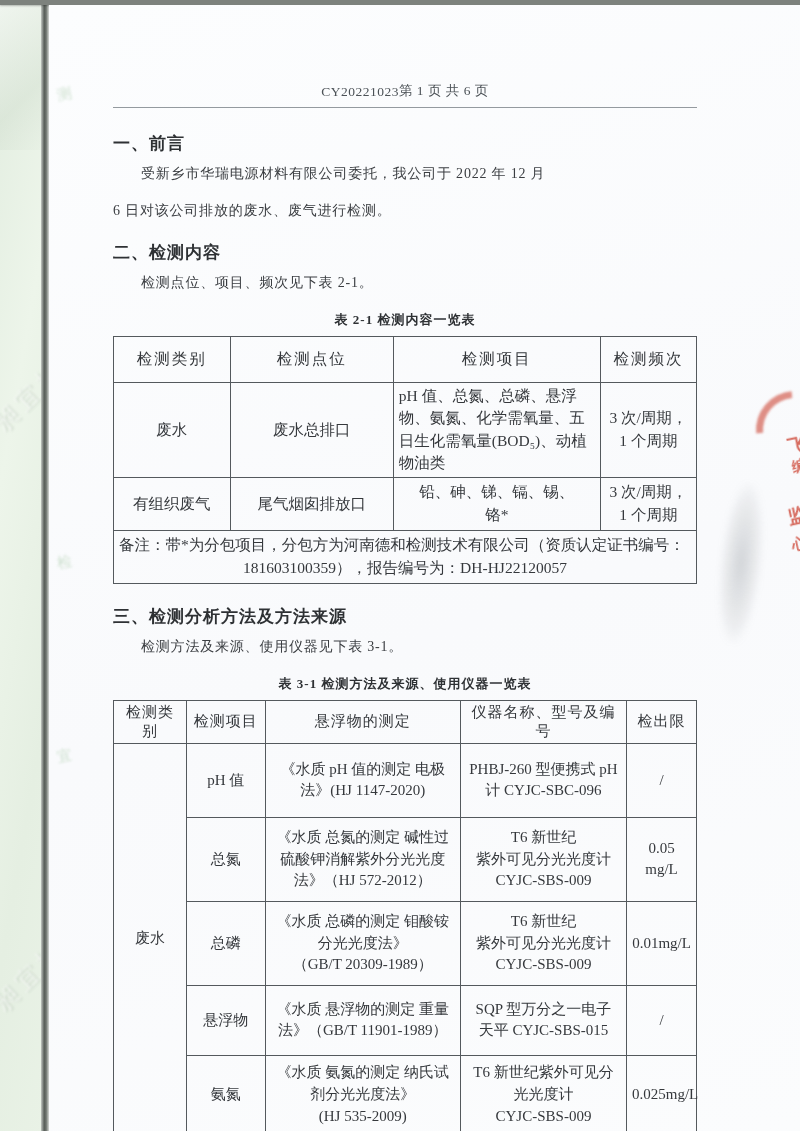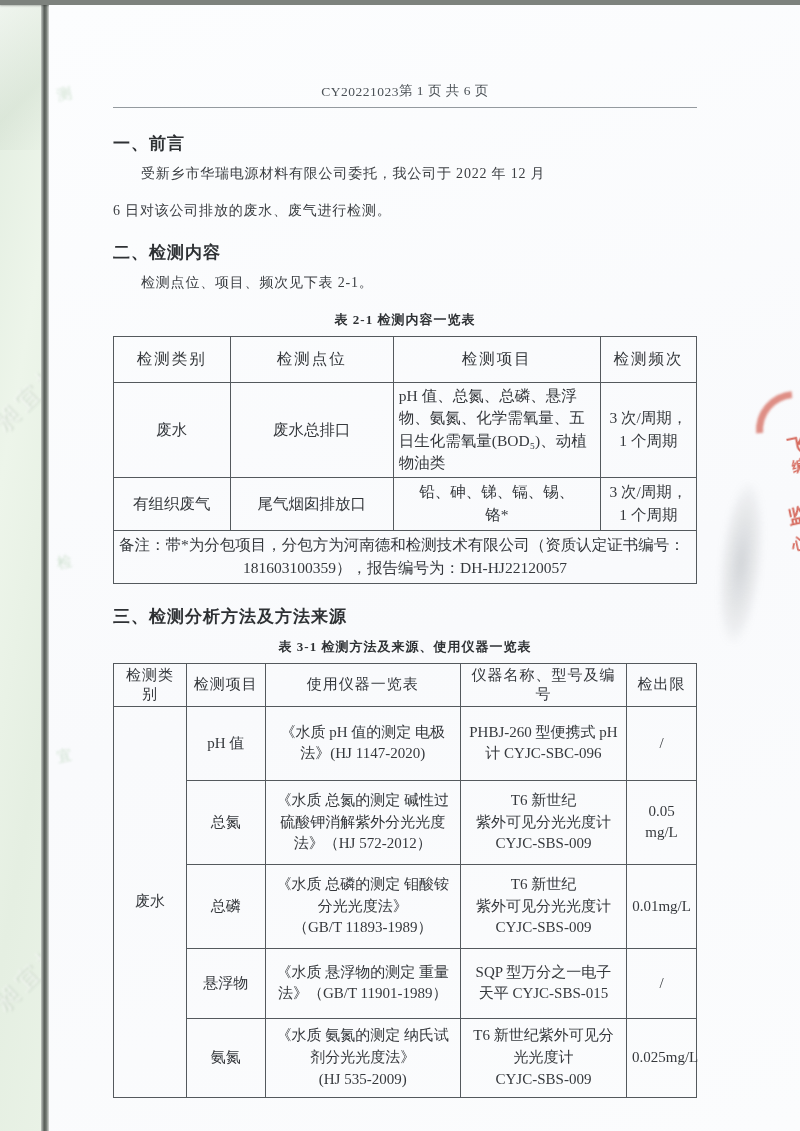--- a/index.html
+++ b/index.html
@@ -148,35 +148,36 @@
         <tr class="r-note">
           <td colspan="4">
             <div class="note-l1">备注：带*为分包项目，分包方为河南德和检测技术有限公司（资质认定证书编号：</div>
             <div class="note-l2">181603100359），报告编号为：DH-HJ22120057</div>
           </td>
         </tr>
       </tbody>
         </table>
 
       <p class="h-sec" id="sec3-title">三、检测分析方法及方法来源</p>
+      <p class="para indent">检测方法及来源、使用仪器见下表 3-1。</p>
       <p class="table-title">表 3-1 检测方法及来源、使用仪器一览表</p>
 
       <table class="t3">
         <colgroup>
             <col style="width:12.5%">
             <col style="width:13.5%">
             <col style="width:33.5%">
             <col style="width:28.5%">
             <col style="width:12%">
           </colgroup>
         <tbody>
             <tr class="r-head">
           <th>检测类别</th>
           <th>检测项目</th>
-          <th>使用仪器一览表</th>
+          <th>悬浮物的测定</th>
           <th>仪器名称、型号及编号</th>
           <th>检出限</th>
         </tr>
         <tr class="r1">
           <td rowspan="5">废水</td>
           <td>pH 值</td>
           <td>《水质 pH 值的测定 电极法》(HJ 1147-2020)</td>
           <td class="pre">PHBJ-260 型便携式 pH 计 CYJC-SBC-096</td>
           <td>/</td>
         </tr>
@@ -184,21 +185,21 @@
           <td>总氮</td>
           <td>《水质 总氮的测定 碱性过硫酸钾消解紫外分光光度法》（HJ 572-2012）</td>
           <td class="pre">T6 新世纪
 紫外可见分光光度计
 CYJC-SBS-009</td>
           <td>0.05 mg/L</td>
         </tr>
         <tr class="r3">
           <td>总磷</td>
           <td class="pre">《水质 总磷的测定 钼酸铵分光光度法》
-（GB/T 11893-1989）</td>
+（GB/T 20309-1989）</td>
           <td class="pre">T6 新世纪
 紫外可见分光光度计
 CYJC-SBS-009</td>
           <td>0.01mg/L</td>
         </tr>
         <tr class="r4">
           <td>悬浮物</td>
           <td>《水质 悬浮物的测定 重量法》（GB/T 11901-1989）</td>
           <td class="pre">SQP 型万分之一电子
 天平 CYJC-SBS-015</td>

